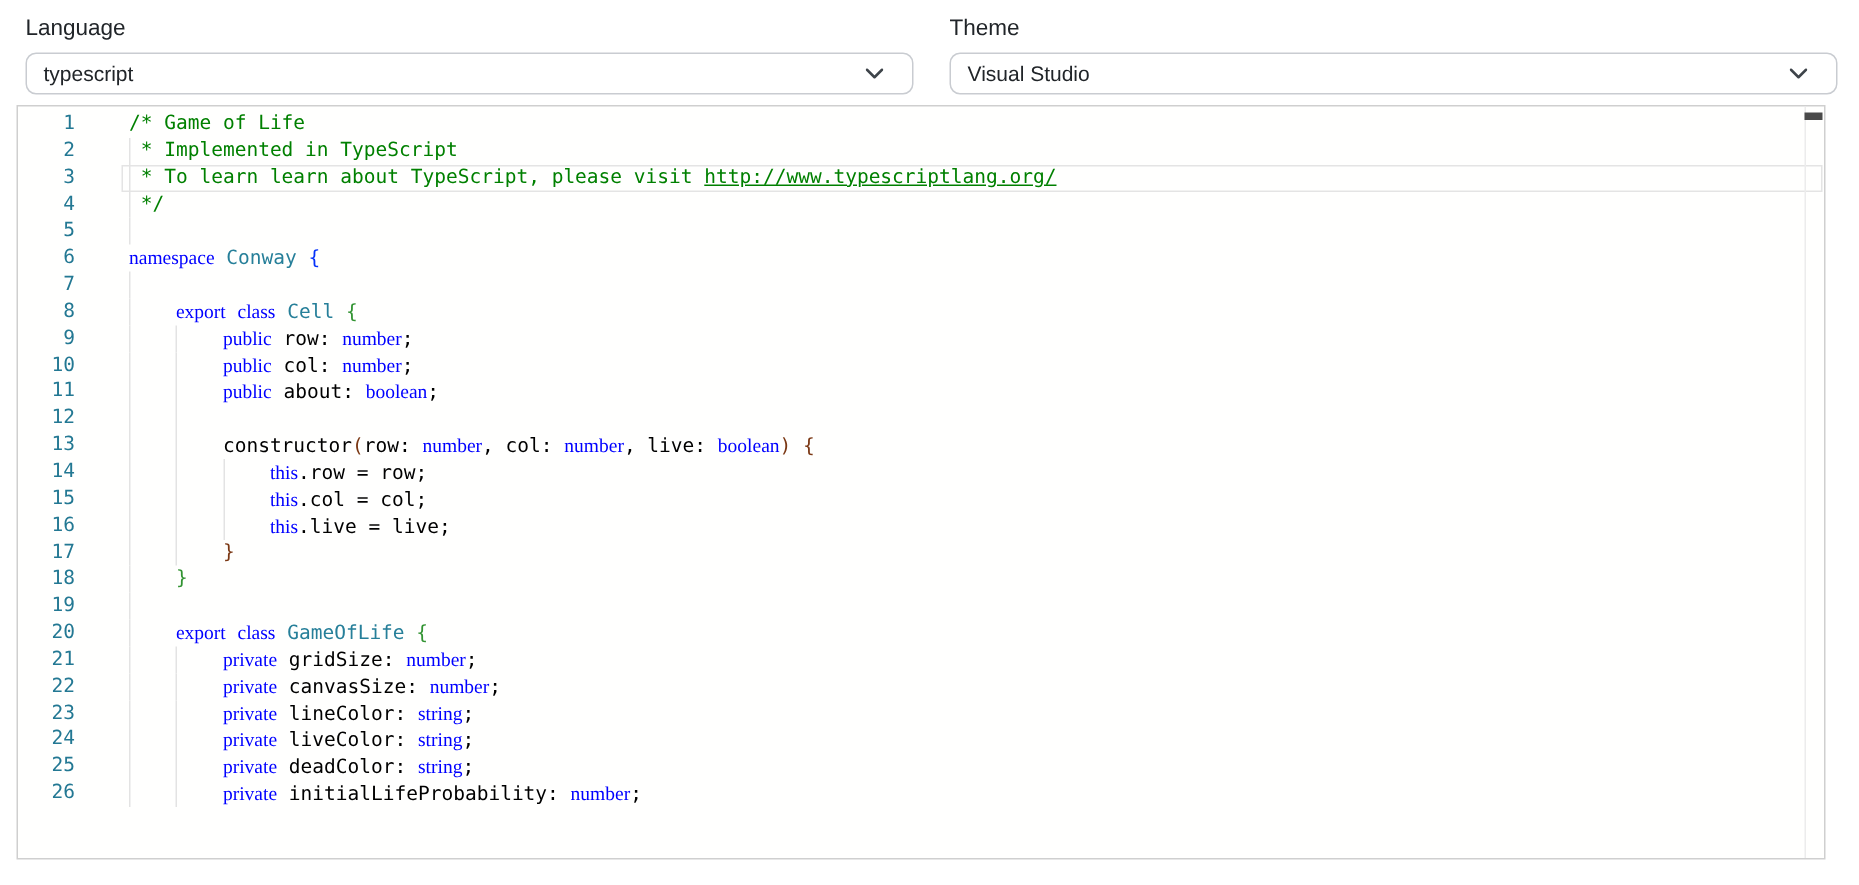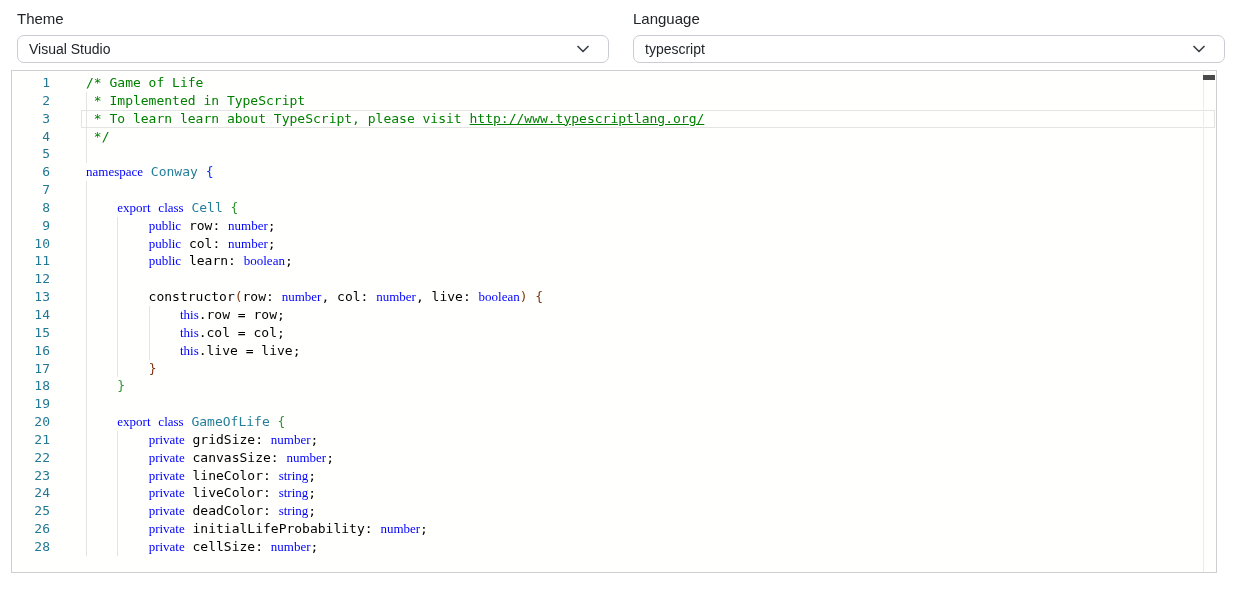--- a/index.html
+++ b/index.html
@@ -47,67 +47,66 @@
   .cursor-mark { position:absolute; top:4px; right:1px; width:12px; height:5px; background:#4a4a4a; }
 </style>
 <style>.tok-p{color:var(--c-p)}.tok-c{color:var(--c-c)}
 .tok-link{color:var(--c-c);text-decoration:underline}.tok-k{color:var(--c-k)}
 .tok-t{color:var(--c-t)}.tok-b1{color:var(--c-b1)}.tok-b2{color:var(--c-b2)}
 .tok-b3{color:var(--c-b3)}.ln{color:var(--c-ln)}</style></head>
 <body>
 
 <div class="controls">
   <div class="field">
-    <label>Theme</label>
+    <label>Language</label>
     <div class="select">
-      <span class="val">Visual Studio</span>
+      <span class="val">typescript</span>
       <svg width="12" height="8" viewBox="0 0 12 8">
         <polyline points="1,1.5 6,6.5 11,1.5" fill="none" stroke="#3e444a" stroke-width="1.7" stroke-linecap="round" stroke-linejoin="round"></polyline>
       </svg>
     </div>
   </div>
   <div class="field">
-    <label>Language</label>
+    <label>Theme</label>
     <div class="select">
-      <span class="val">typescript</span>
+      <span class="val">Visual Studio</span>
       <svg width="12" height="8" viewBox="0 0 12 8">
         <polyline points="1,1.5 6,6.5 11,1.5" fill="none" stroke="#3e444a" stroke-width="1.7" stroke-linecap="round" stroke-linejoin="round"></polyline>
       </svg>
     </div>
   </div>
 </div>
 
 <div class="editor">
   <div class="current-line" id="current-line" style="top: 38.714px;"></div>
   <div id="code-rows">
       <div class="crow"><div class="ln">1</div><div class="code"><span class="tok tok-c">/* Game of Life</span></div></div>
       <div class="crow"><div class="ln">2</div><div class="code"><span class="guide" style="left: 0ch;"></span><span class="tok tok-c"> * Implemented in TypeScript</span></div></div>
       <div class="crow"><div class="ln">3</div><div class="code"><span class="guide" style="left: 0ch;"></span><span class="tok tok-c"> * To learn learn about TypeScript, please visit </span><span class="tok tok-link">http://www.typescriptlang.org/</span></div></div>
       <div class="crow"><div class="ln">4</div><div class="code"><span class="guide" style="left: 0ch;"></span><span class="tok tok-c"> */</span></div></div>
       <div class="crow"><div class="ln">5</div><div class="code"><span class="guide" style="left: 0ch;"></span></div></div>
       <div class="crow"><div class="ln">6</div><div class="code"><span class="tok tok-k">namespace</span><span class="tok tok-p"> </span><span class="tok tok-t">Conway</span><span class="tok tok-p"> </span><span class="tok tok-b1">{</span></div></div>
       <div class="crow"><div class="ln">7</div><div class="code"><span class="guide" style="left: 0ch;"></span></div></div>
       <div class="crow"><div class="ln">8</div><div class="code"><span class="guide" style="left: 0ch;"></span><span class="tok tok-p">    </span><span class="tok tok-k">export</span><span class="tok tok-p"> </span><span class="tok tok-k">class</span><span class="tok tok-p"> </span><span class="tok tok-t">Cell</span><span class="tok tok-p"> </span><span class="tok tok-b2">{</span></div></div>
       <div class="crow"><div class="ln">9</div><div class="code"><span class="guide" style="left: 0ch;"></span><span class="guide" style="left: 4ch;"></span><span class="tok tok-p">        </span><span class="tok tok-k">public</span><span class="tok tok-p"> row: </span><span class="tok tok-k">number</span><span class="tok tok-p">;</span></div></div>
       <div class="crow"><div class="ln">10</div><div class="code"><span class="guide" style="left: 0ch;"></span><span class="guide" style="left: 4ch;"></span><span class="tok tok-p">        </span><span class="tok tok-k">public</span><span class="tok tok-p"> col: </span><span class="tok tok-k">number</span><span class="tok tok-p">;</span></div></div>
-      <div class="crow"><div class="ln">11</div><div class="code"><span class="guide" style="left: 0ch;"></span><span class="guide" style="left: 4ch;"></span><span class="tok tok-p">        </span><span class="tok tok-k">public</span><span class="tok tok-p"> learn: </span><span class="tok tok-k">boolean</span><span class="tok tok-p">;</span></div></div>
+      <div class="crow"><div class="ln">11</div><div class="code"><span class="guide" style="left: 0ch;"></span><span class="guide" style="left: 4ch;"></span><span class="tok tok-p">        </span><span class="tok tok-k">public</span><span class="tok tok-p"> about: </span><span class="tok tok-k">boolean</span><span class="tok tok-p">;</span></div></div>
       <div class="crow"><div class="ln">12</div><div class="code"><span class="guide" style="left: 0ch;"></span><span class="guide" style="left: 4ch;"></span></div></div>
       <div class="crow"><div class="ln">13</div><div class="code"><span class="guide" style="left: 0ch;"></span><span class="guide" style="left: 4ch;"></span><span class="tok tok-p">        constructor</span><span class="tok tok-b3">(</span><span class="tok tok-p">row: </span><span class="tok tok-k">number</span><span class="tok tok-p">, col: </span><span class="tok tok-k">number</span><span class="tok tok-p">, live: </span><span class="tok tok-k">boolean</span><span class="tok tok-b3">)</span><span class="tok tok-p"> </span><span class="tok tok-b3">{</span></div></div>
       <div class="crow"><div class="ln">14</div><div class="code"><span class="guide" style="left: 0ch;"></span><span class="guide" style="left: 4ch;"></span><span class="guide" style="left: 8ch;"></span><span class="tok tok-p">            </span><span class="tok tok-k">this</span><span class="tok tok-p">.row = row;</span></div></div>
       <div class="crow"><div class="ln">15</div><div class="code"><span class="guide" style="left: 0ch;"></span><span class="guide" style="left: 4ch;"></span><span class="guide" style="left: 8ch;"></span><span class="tok tok-p">            </span><span class="tok tok-k">this</span><span class="tok tok-p">.col = col;</span></div></div>
       <div class="crow"><div class="ln">16</div><div class="code"><span class="guide" style="left: 0ch;"></span><span class="guide" style="left: 4ch;"></span><span class="guide" style="left: 8ch;"></span><span class="tok tok-p">            </span><span class="tok tok-k">this</span><span class="tok tok-p">.live = live;</span></div></div>
       <div class="crow"><div class="ln">17</div><div class="code"><span class="guide" style="left: 0ch;"></span><span class="guide" style="left: 4ch;"></span><span class="tok tok-p">        </span><span class="tok tok-b3">}</span></div></div>
       <div class="crow"><div class="ln">18</div><div class="code"><span class="guide" style="left: 0ch;"></span><span class="tok tok-p">    </span><span class="tok tok-b2">}</span></div></div>
       <div class="crow"><div class="ln">19</div><div class="code"><span class="guide" style="left: 0ch;"></span></div></div>
       <div class="crow"><div class="ln">20</div><div class="code"><span class="guide" style="left: 0ch;"></span><span class="tok tok-p">    </span><span class="tok tok-k">export</span><span class="tok tok-p"> </span><span class="tok tok-k">class</span><span class="tok tok-p"> </span><span class="tok tok-t">GameOfLife</span><span class="tok tok-p"> </span><span class="tok tok-b2">{</span></div></div>
       <div class="crow"><div class="ln">21</div><div class="code"><span class="guide" style="left: 0ch;"></span><span class="guide" style="left: 4ch;"></span><span class="tok tok-p">        </span><span class="tok tok-k">private</span><span class="tok tok-p"> gridSize: </span><span class="tok tok-k">number</span><span class="tok tok-p">;</span></div></div>
       <div class="crow"><div class="ln">22</div><div class="code"><span class="guide" style="left: 0ch;"></span><span class="guide" style="left: 4ch;"></span><span class="tok tok-p">        </span><span class="tok tok-k">private</span><span class="tok tok-p"> canvasSize: </span><span class="tok tok-k">number</span><span class="tok tok-p">;</span></div></div>
       <div class="crow"><div class="ln">23</div><div class="code"><span class="guide" style="left: 0ch;"></span><span class="guide" style="left: 4ch;"></span><span class="tok tok-p">        </span><span class="tok tok-k">private</span><span class="tok tok-p"> lineColor: </span><span class="tok tok-k">string</span><span class="tok tok-p">;</span></div></div>
       <div class="crow"><div class="ln">24</div><div class="code"><span class="guide" style="left: 0ch;"></span><span class="guide" style="left: 4ch;"></span><span class="tok tok-p">        </span><span class="tok tok-k">private</span><span class="tok tok-p"> liveColor: </span><span class="tok tok-k">string</span><span class="tok tok-p">;</span></div></div>
       <div class="crow"><div class="ln">25</div><div class="code"><span class="guide" style="left: 0ch;"></span><span class="guide" style="left: 4ch;"></span><span class="tok tok-p">        </span><span class="tok tok-k">private</span><span class="tok tok-p"> deadColor: </span><span class="tok tok-k">string</span><span class="tok tok-p">;</span></div></div>
       <div class="crow"><div class="ln">26</div><div class="code"><span class="guide" style="left: 0ch;"></span><span class="guide" style="left: 4ch;"></span><span class="tok tok-p">        </span><span class="tok tok-k">private</span><span class="tok tok-p"> initialLifeProbability: </span><span class="tok tok-k">number</span><span class="tok tok-p">;</span></div></div>
-      <div class="crow"><div class="ln">28</div><div class="code"><span class="guide" style="left: 0ch;"></span><span class="guide" style="left: 4ch;"></span><span class="tok tok-p">        </span><span class="tok tok-k">private</span><span class="tok tok-p"> cellSize: </span><span class="tok tok-k">number</span><span class="tok tok-p">;</span></div></div>
     </div>
   <div class="ruler-sep"></div>
   <div class="ruler">
     <div class="cursor-mark"></div>
   </div>
 </div>
 
 </body></html>

